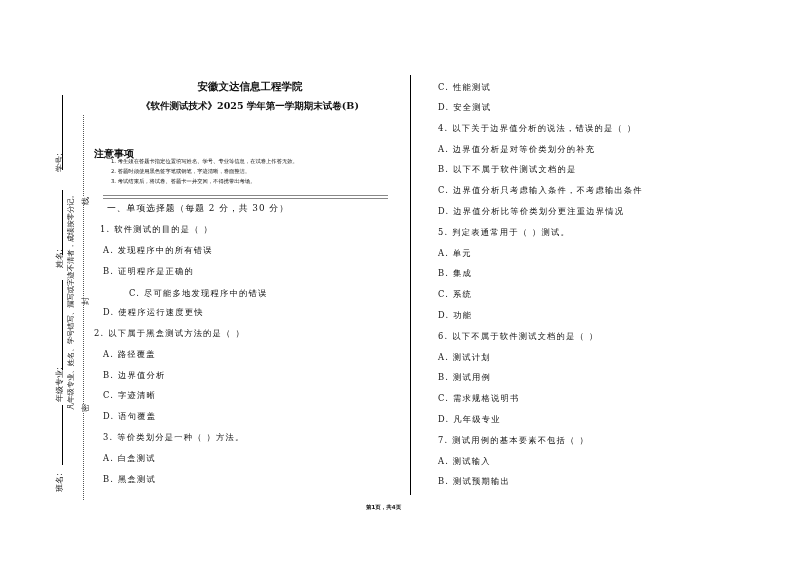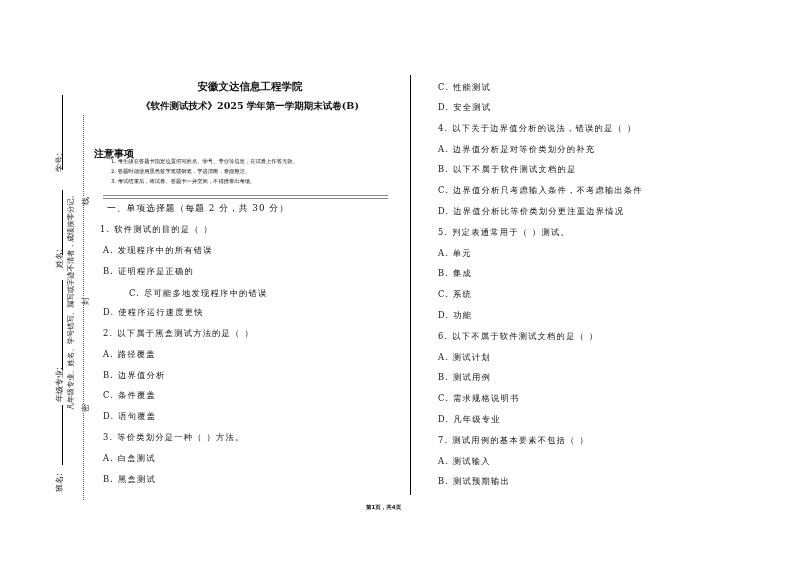--- a/index.html
+++ b/index.html
@@ -55,24 +55,24 @@
 <div class="abs notice-item" style="top:178px;">3.  考试结束后，将试卷、答题卡一并交回，不得携带出考场。</div>
 <div class="sep"></div>
 
 <div class="line section" style="left:107px;top:203px;">一、单项选择题（每题 2 分，共 30 分）</div>
 
 <div class="line" style="left:100px;top:224px;">1. 软件测试的目的是（   ）</div>
 <div class="line" style="left:103px;top:245px;">A. 发现程序中的所有错误</div>
 <div class="line" style="left:103px;top:266px;">B. 证明程序是正确的</div>
 <div class="line" style="left:103px;top:288px;margin-left:26px;">C. 尽可能多地发现程序中的错误</div>
 <div class="line" style="left:103px;top:307px;">D. 使程序运行速度更快</div>
-<div class="line" style="left:103px;top:328px;text-align:right;">2. 以下属于黑盒测试方法的是（   ）</div>
+<div class="line" style="left:94px;top:328px;text-align:right;">2. 以下属于黑盒测试方法的是（   ）</div>
 <div class="line" style="left:103px;top:349px;">A. 路径覆盖</div>
 <div class="line" style="left:103px;top:370px;">B. 边界值分析</div>
-<div class="line" style="left:103px;top:390px;">C. 条件覆盖</div>
+<div class="line" style="left:103px;top:390px;">C. 字迹清晰</div>
 <div class="line" style="left:103px;top:411px;">D. 语句覆盖</div>
 <div class="line" style="left:103px;top:432px;">3. 等价类划分是一种（   ）方法。</div>
 <div class="line" style="left:103px;top:453px;">A. 白盒测试</div>
 <div class="line" style="left:103px;top:474px;">B. 黑盒测试</div>
 
 <div class="vline" style="left:410px;top:75px;height:420px;"></div>
 
 <div class="line" style="left:438px;top:82px;">C. 性能测试</div>
 <div class="line" style="left:438px;top:102px;">D. 安全测试</div>
 <div class="line" style="left:438px;top:123px;">4. 以下关于边界值分析的说法，错误的是（   ）</div>

